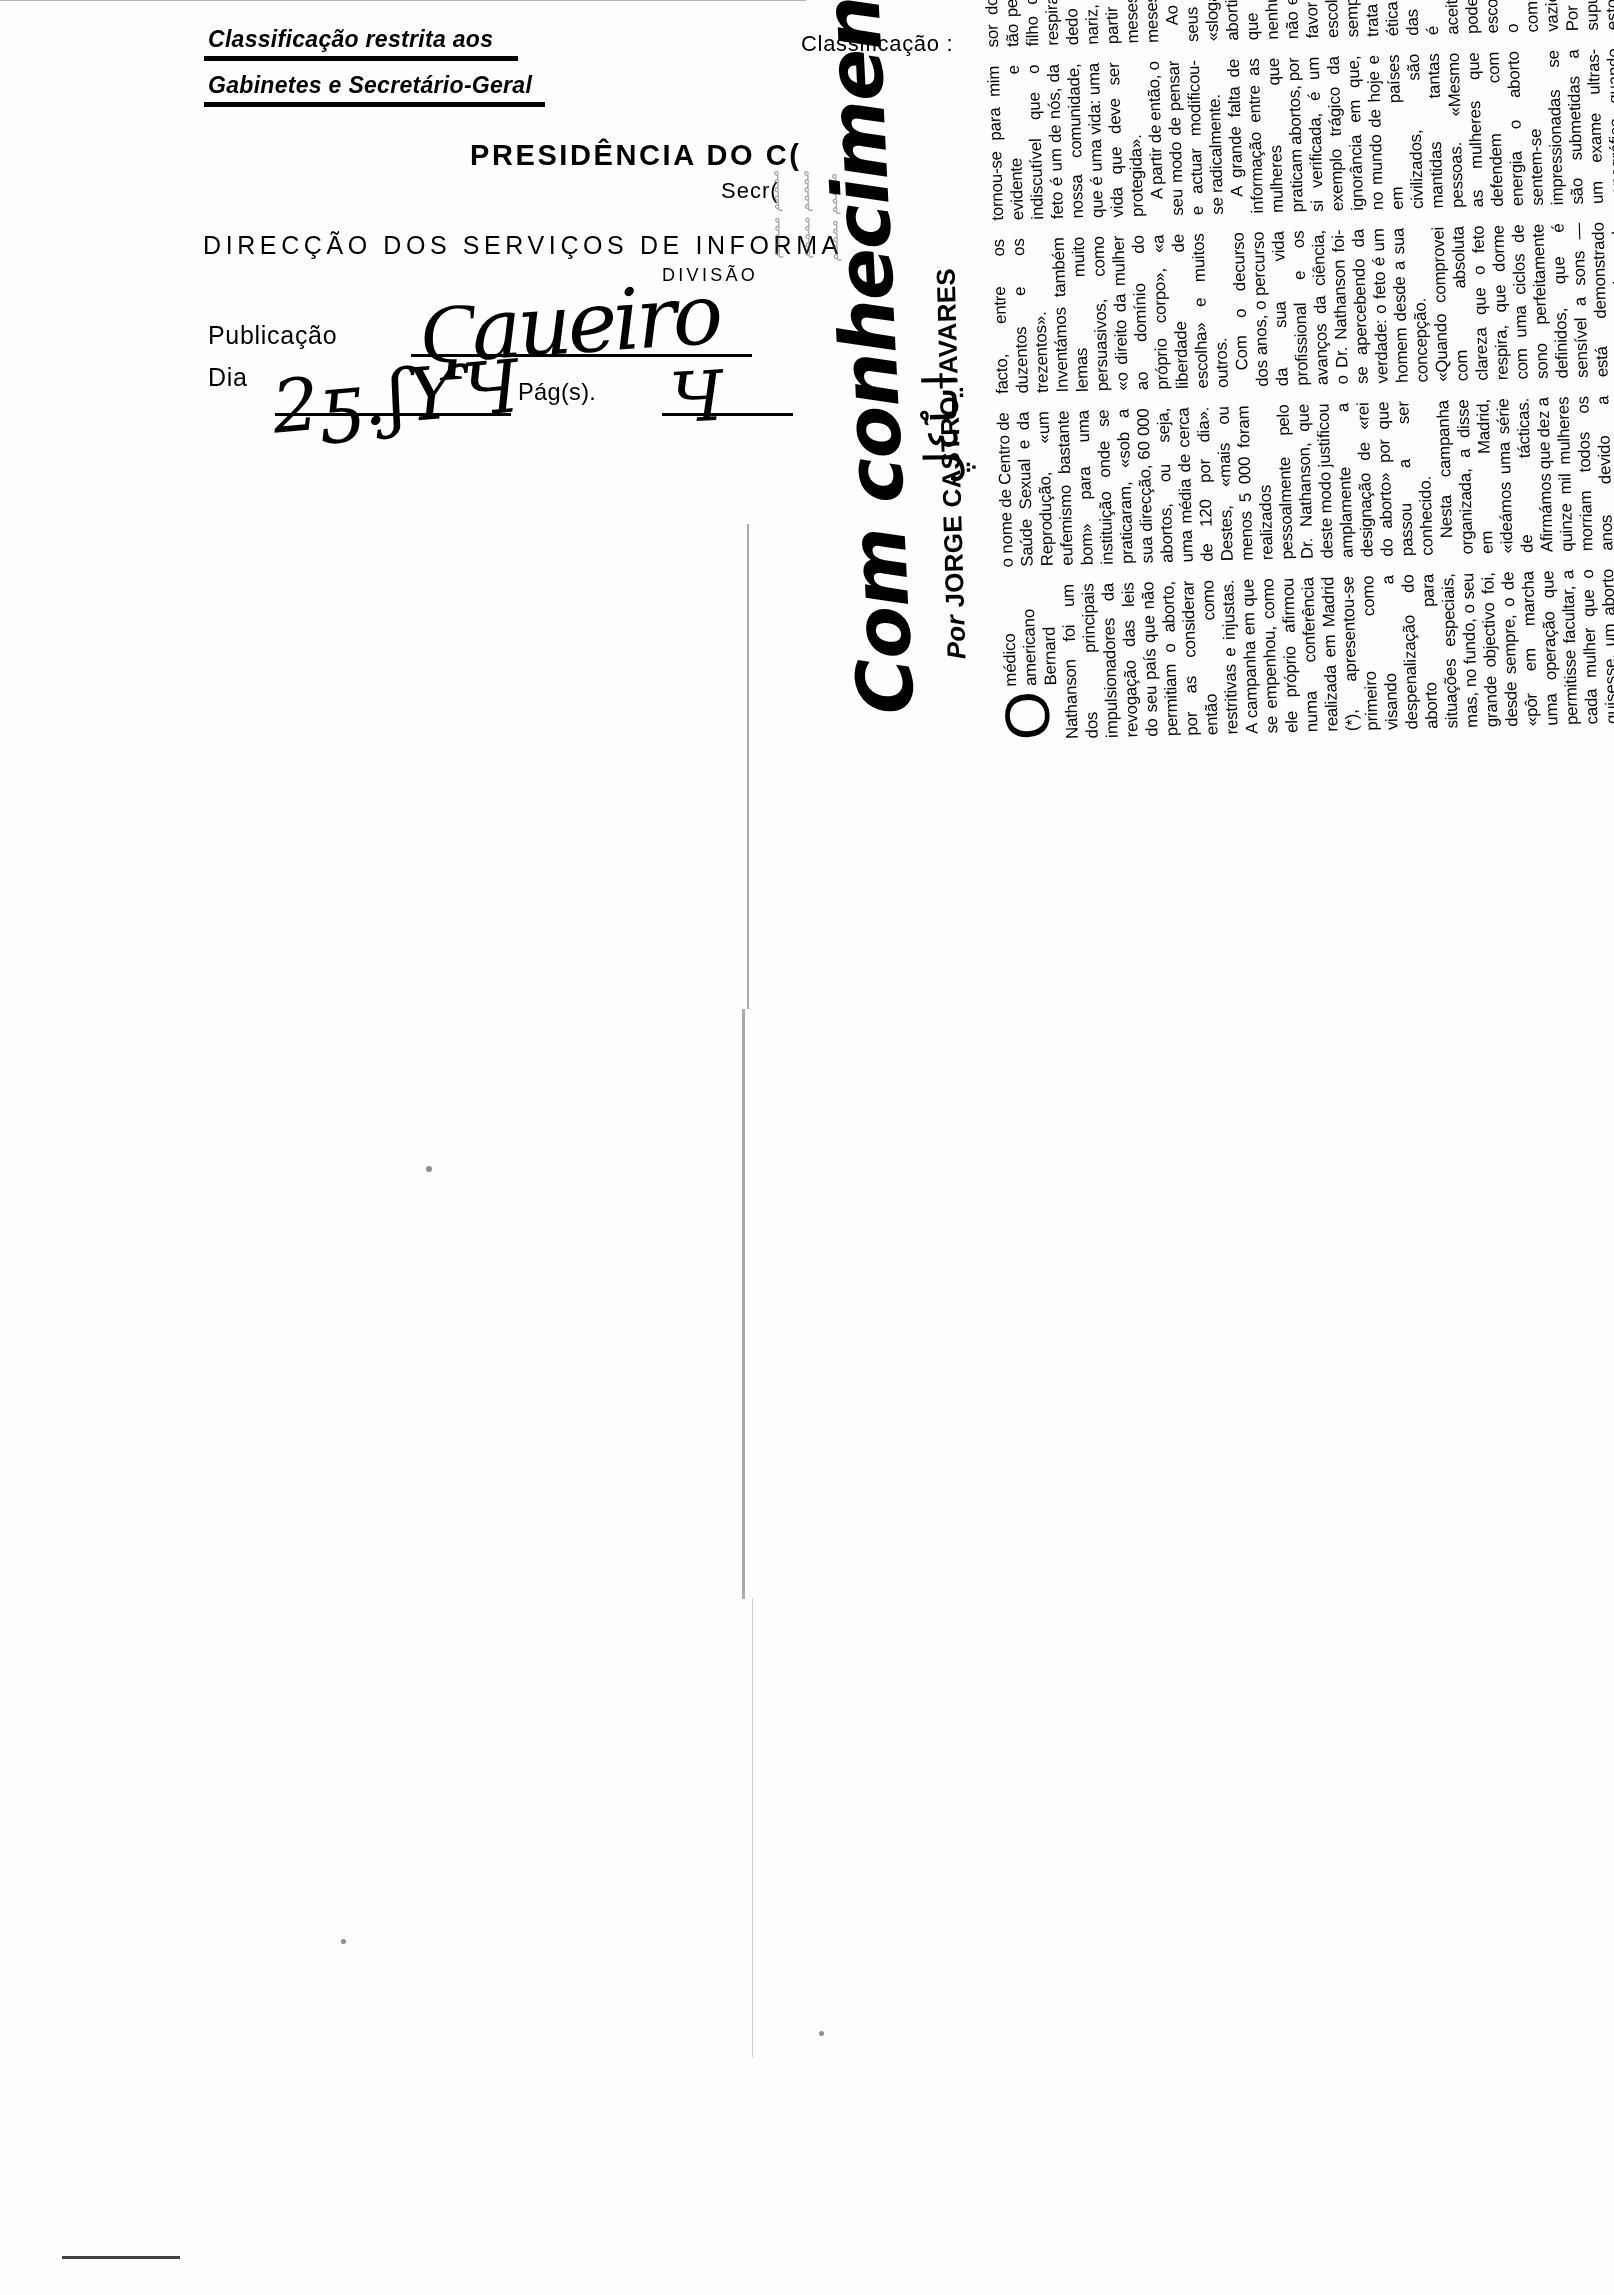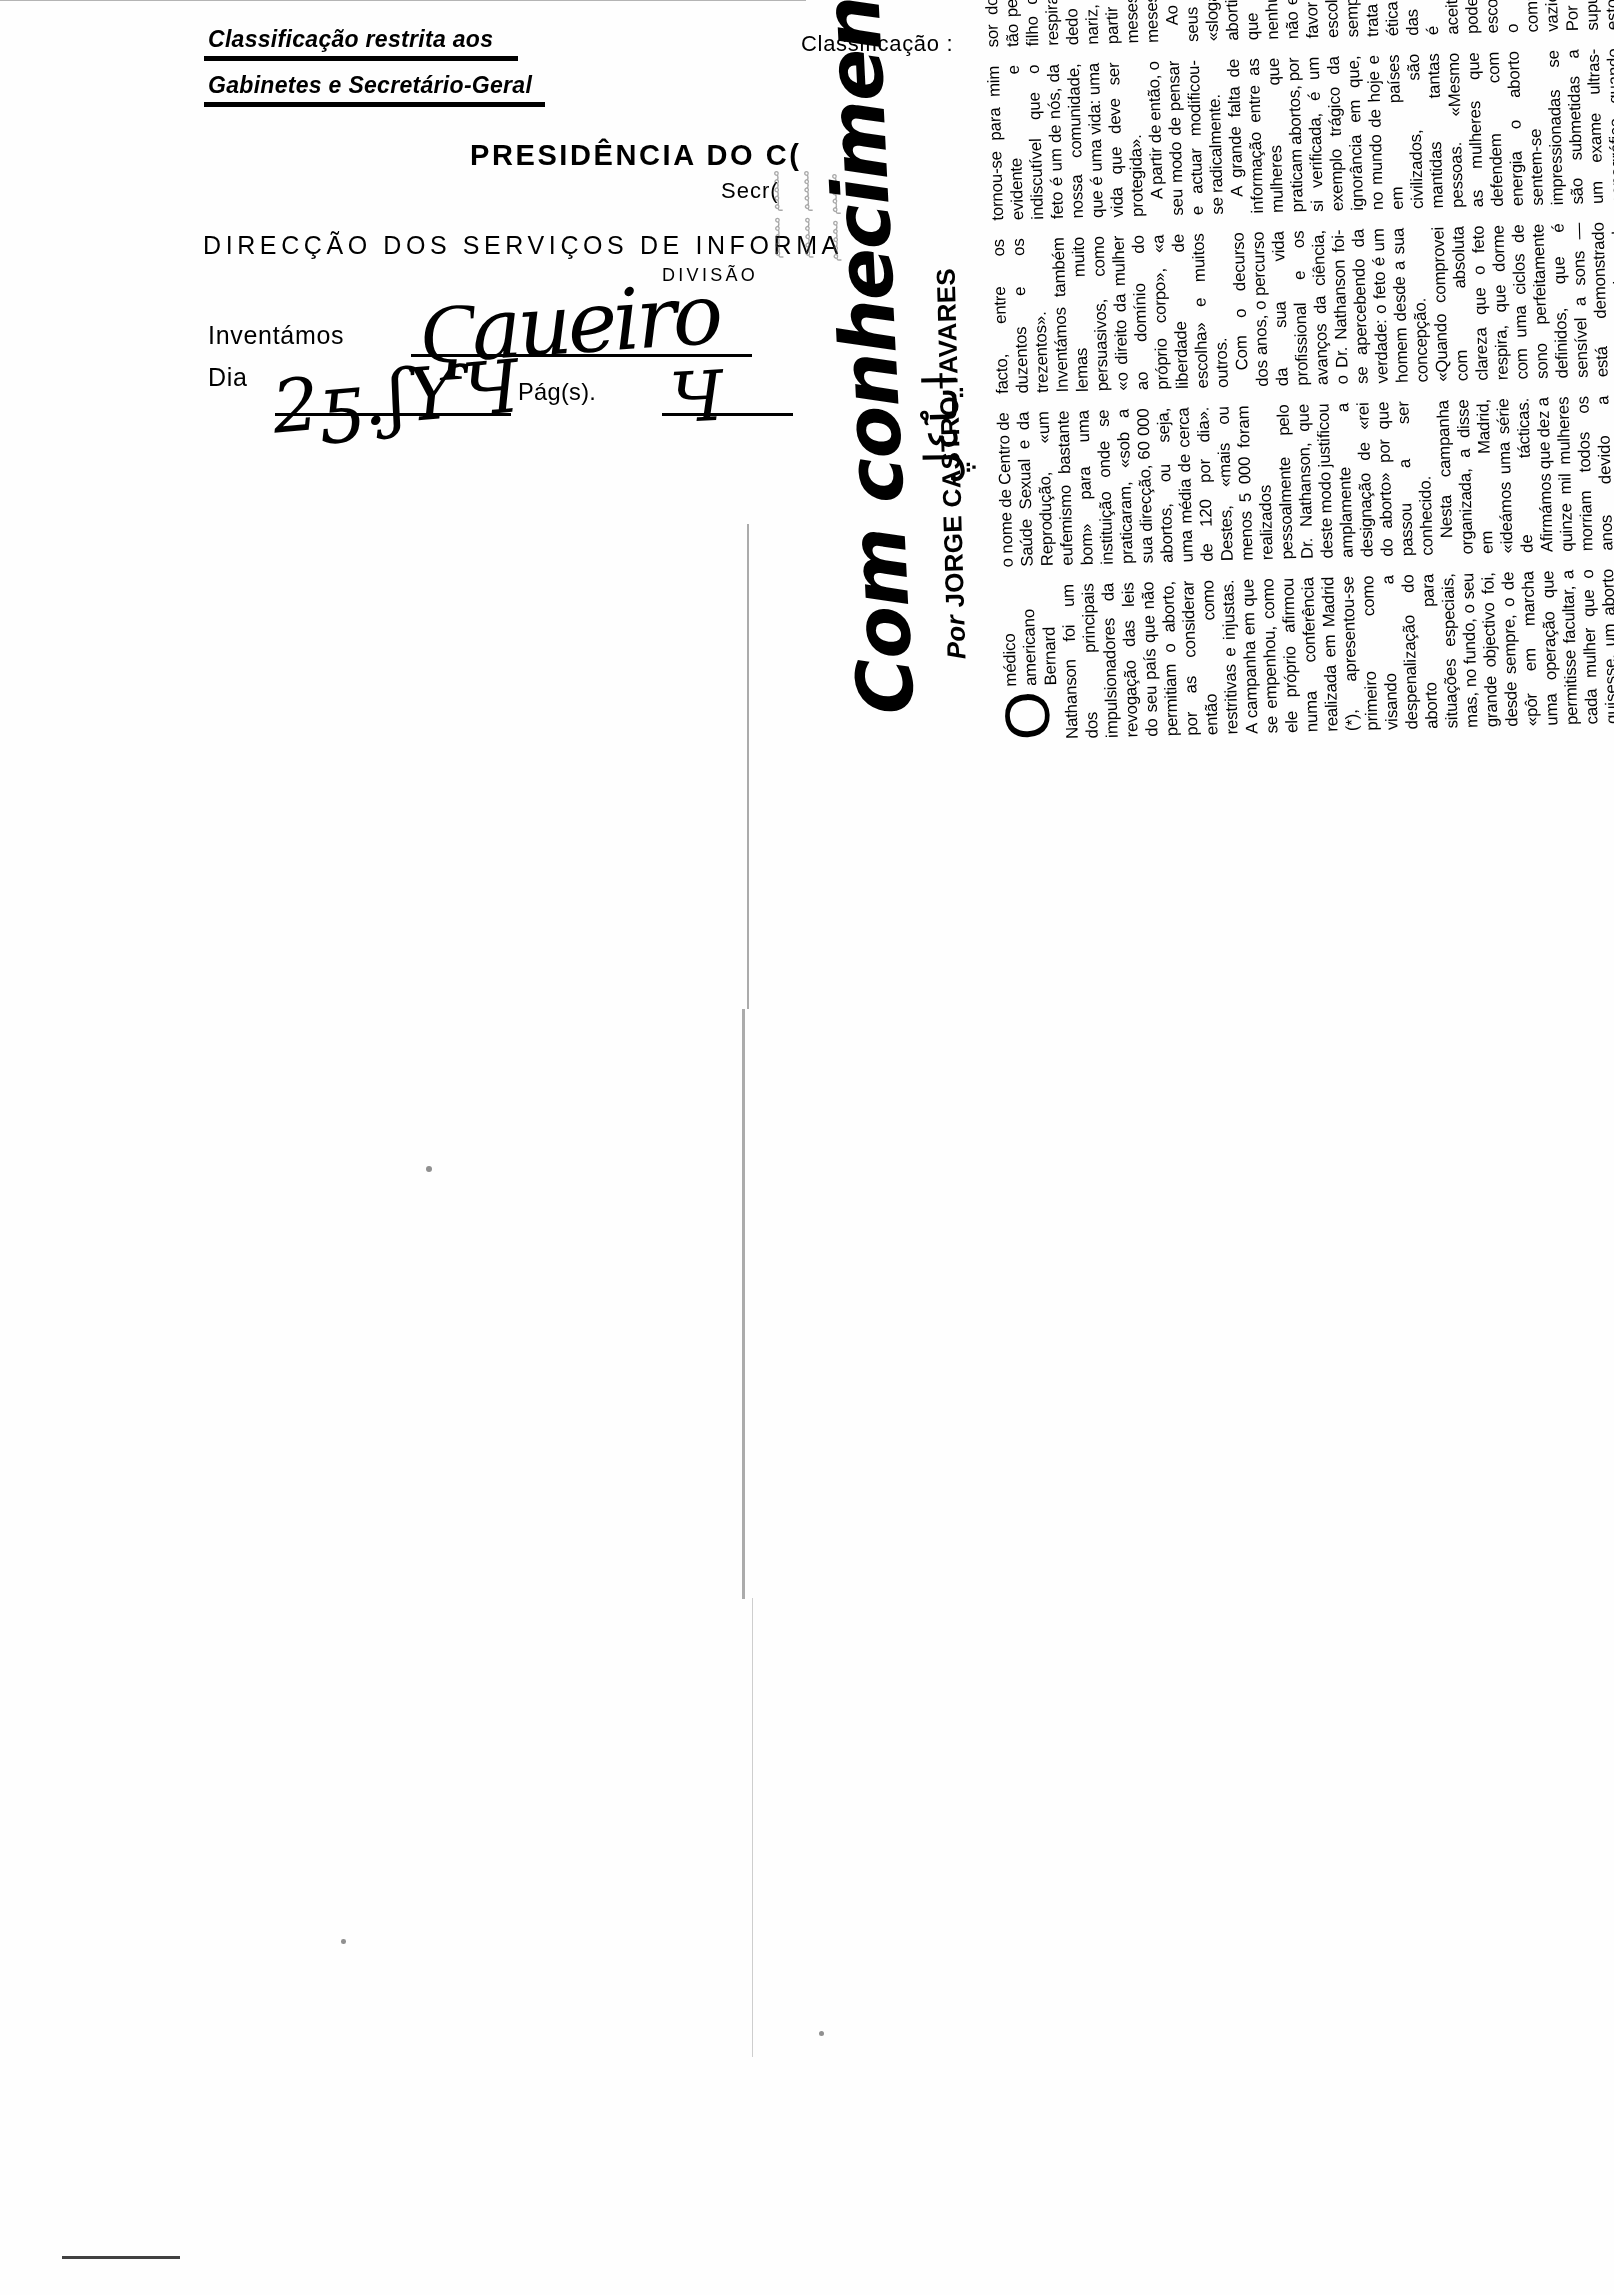--- a/index.html
+++ b/index.html
@@ -83,21 +83,21 @@
   <div class="rule" id="distrib2-rule"></div>
 
   <div class="blk" id="classif">Classificação :</div>
   <div id="classif-rule"></div>
 
   <div class="blk" id="presidencia">PRESIDÊNCIA DO C(</div>
   <div class="blk" id="secret">Secr(</div>
   <div class="blk" id="direccao">DIRECÇÃO  DOS  SERVIÇOS  DE  INFORMA</div>
   <div class="blk" id="divisao">DIVISÃO</div>
 
-  <div class="form-label blk" id="pub-label">Inventámos</div>
+  <div class="form-label blk" id="pub-label">Publicação</div>
   <div class="rule" id="pub-rule"></div>
   <div class="hand" id="hw-pub">Ҁaueiro</div>
 
   <div class="form-label blk" id="dia-label">Dia</div>
   <div class="rule" id="dia-rule"></div>
   <div class="hand" id="hw-dia">2ƽ.ʃƳЧ</div>
 
   <div class="form-label blk" id="pag-label">Pág(s).</div>
   <div class="rule" id="pag-rule"></div>
   <div class="hand" id="hw-pag">Ч</div>

